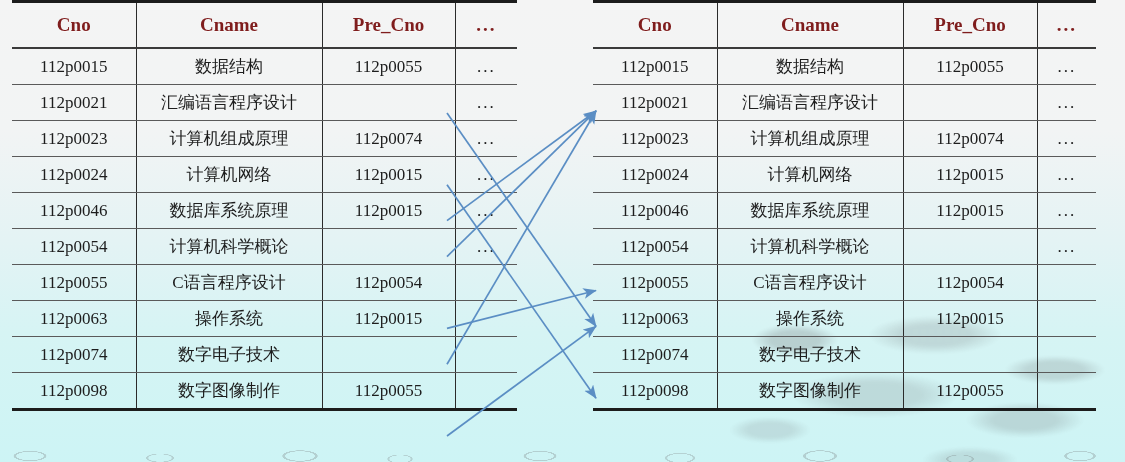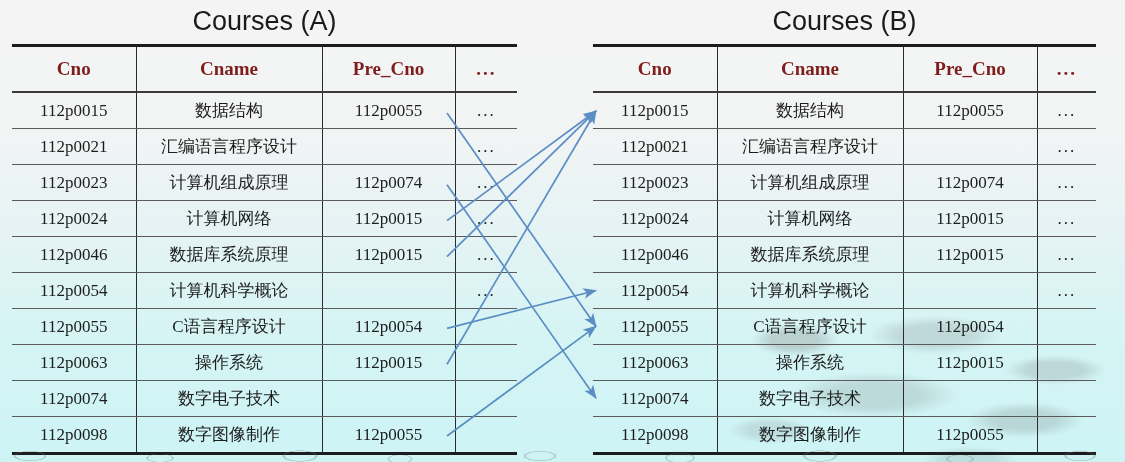--- a/index.html
+++ b/index.html
@@ -83,21 +83,20 @@
   #arrows{position:absolute;left:0;top:0;width:1125px;height:462px;pointer-events:none;}
 </style>
 </head>
 <body>
 
 <div id="stage">
 
   <div class="wm dragon"></div>
 
   <div class="tbl-block" id="block-a">
-    <div class="tbl-title">Courses (A)</div>
     <table class="data" id="table-a">
       <colgroup>
         <col class="col-cno">
           <col class="col-cname">
           <col class="col-pre">
           <col class="col-dots">
       </colgroup>
       <thead>
         <tr>
           <th>Cno</th>
@@ -165,21 +164,20 @@
             <td>112p0098</td>
             <td>数字图像制作</td>
             <td>112p0055</td>
             <td class="c-dots"></td>
           </tr>
         </tbody>
     </table>
   </div>
 
   <div class="tbl-block" id="block-b">
-    <div class="tbl-title">Courses (B)</div>
     <table class="data" id="table-b">
       <colgroup>
         <col class="col-cno">
           <col class="col-cname">
           <col class="col-pre">
           <col class="col-dots">
       </colgroup>
       <thead>
         <tr>
           <th>Cno</th>

